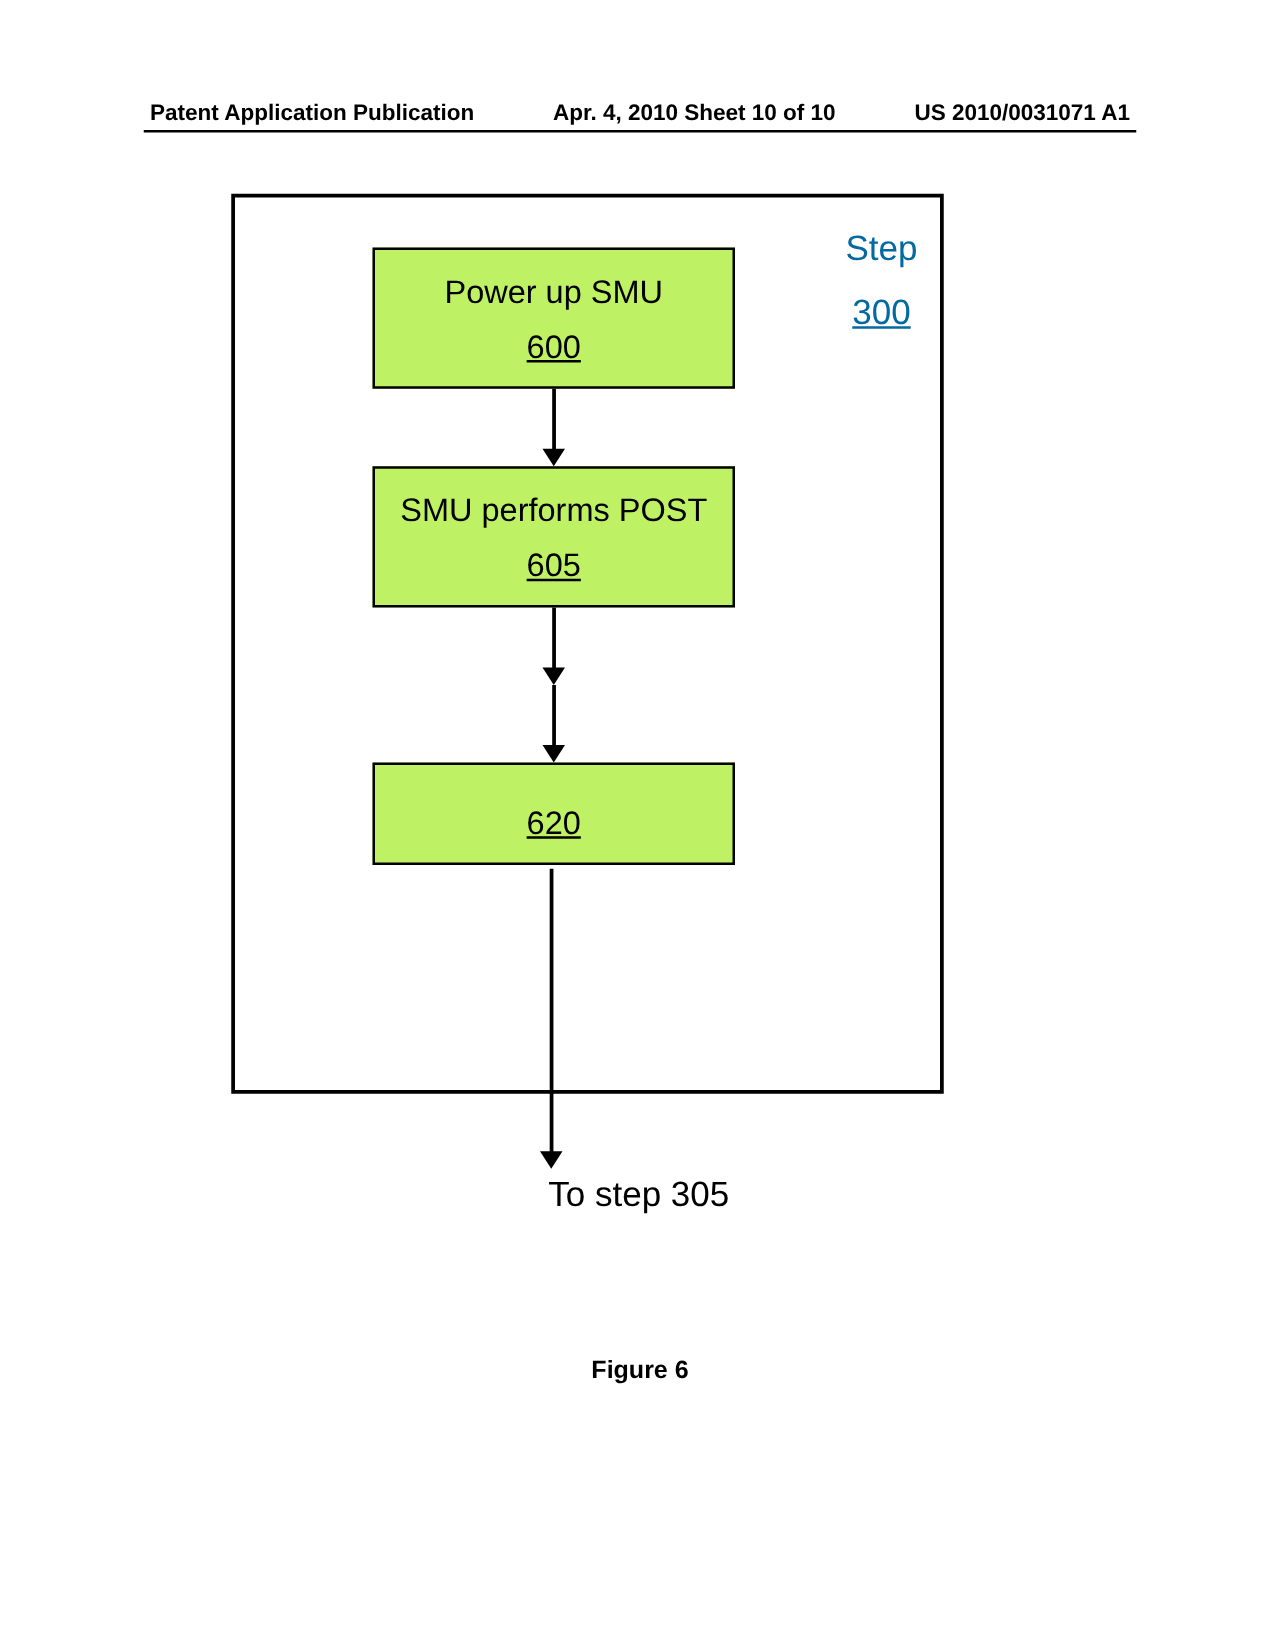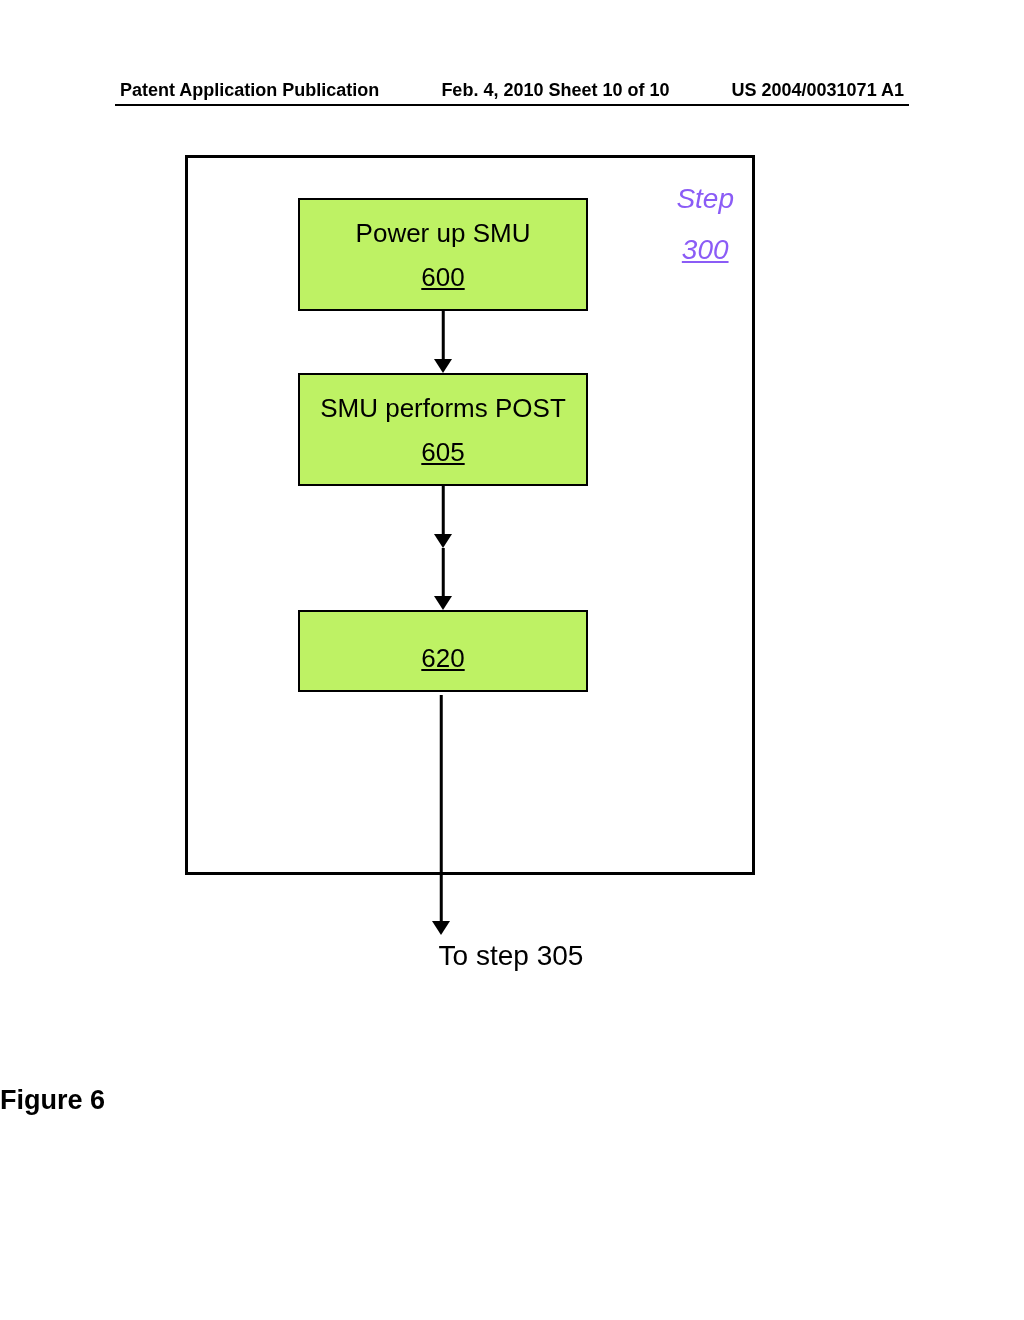--- a/index.html
+++ b/index.html
@@ -42,22 +42,21 @@
     width: 570px;
     height: 720px;
     border: 3px solid #000;
   }
   .step-label {
     position: absolute;
     right: 18px;
     top: 25px;
     text-align: center;
     font-size: 28px;
-    color: #8b5cf6;
-    font-style: italic;
+    color: #0369a1;
   }
   .step-label .step-word { display:block; }
   .step-label .step-num { display:block; text-decoration: underline; margin-top:19px;}
   .flow {
     position: absolute;
     left: 110px;
     top: 40px;
     width: 290px;
   }
   .block {
@@ -134,35 +133,35 @@
     top: 940px;
     text-align: center;
     font-size: 28px;
     color: #000;
   }
   .figure-label {
     position: absolute;
     left: 0;
     width: 1024px;
     top: 1085px;
-    text-align: left;
-    font-size: 27px;
+    text-align: center;
+    font-size: 20px;
     font-weight: bold;
     color: #000;
   }
 </style>
 </head>
 <body>
 
 <div class="page">
 
   <div class="header">
     <span>Patent Application Publication</span>
-    <span>Feb. 4, 2010  Sheet 10 of 10</span>
-    <span>US 2004/0031071 A1</span>
+    <span>Apr. 4, 2010  Sheet 10 of 10</span>
+    <span>US 2010/0031071 A1</span>
   </div>
   <div class="header-rule"></div>
 
   <div class="outer-box">
     <div class="step-label">
       <span class="step-word">Step</span>
       <span class="step-num">300</span>
     </div>
 
     <div class="flow">

